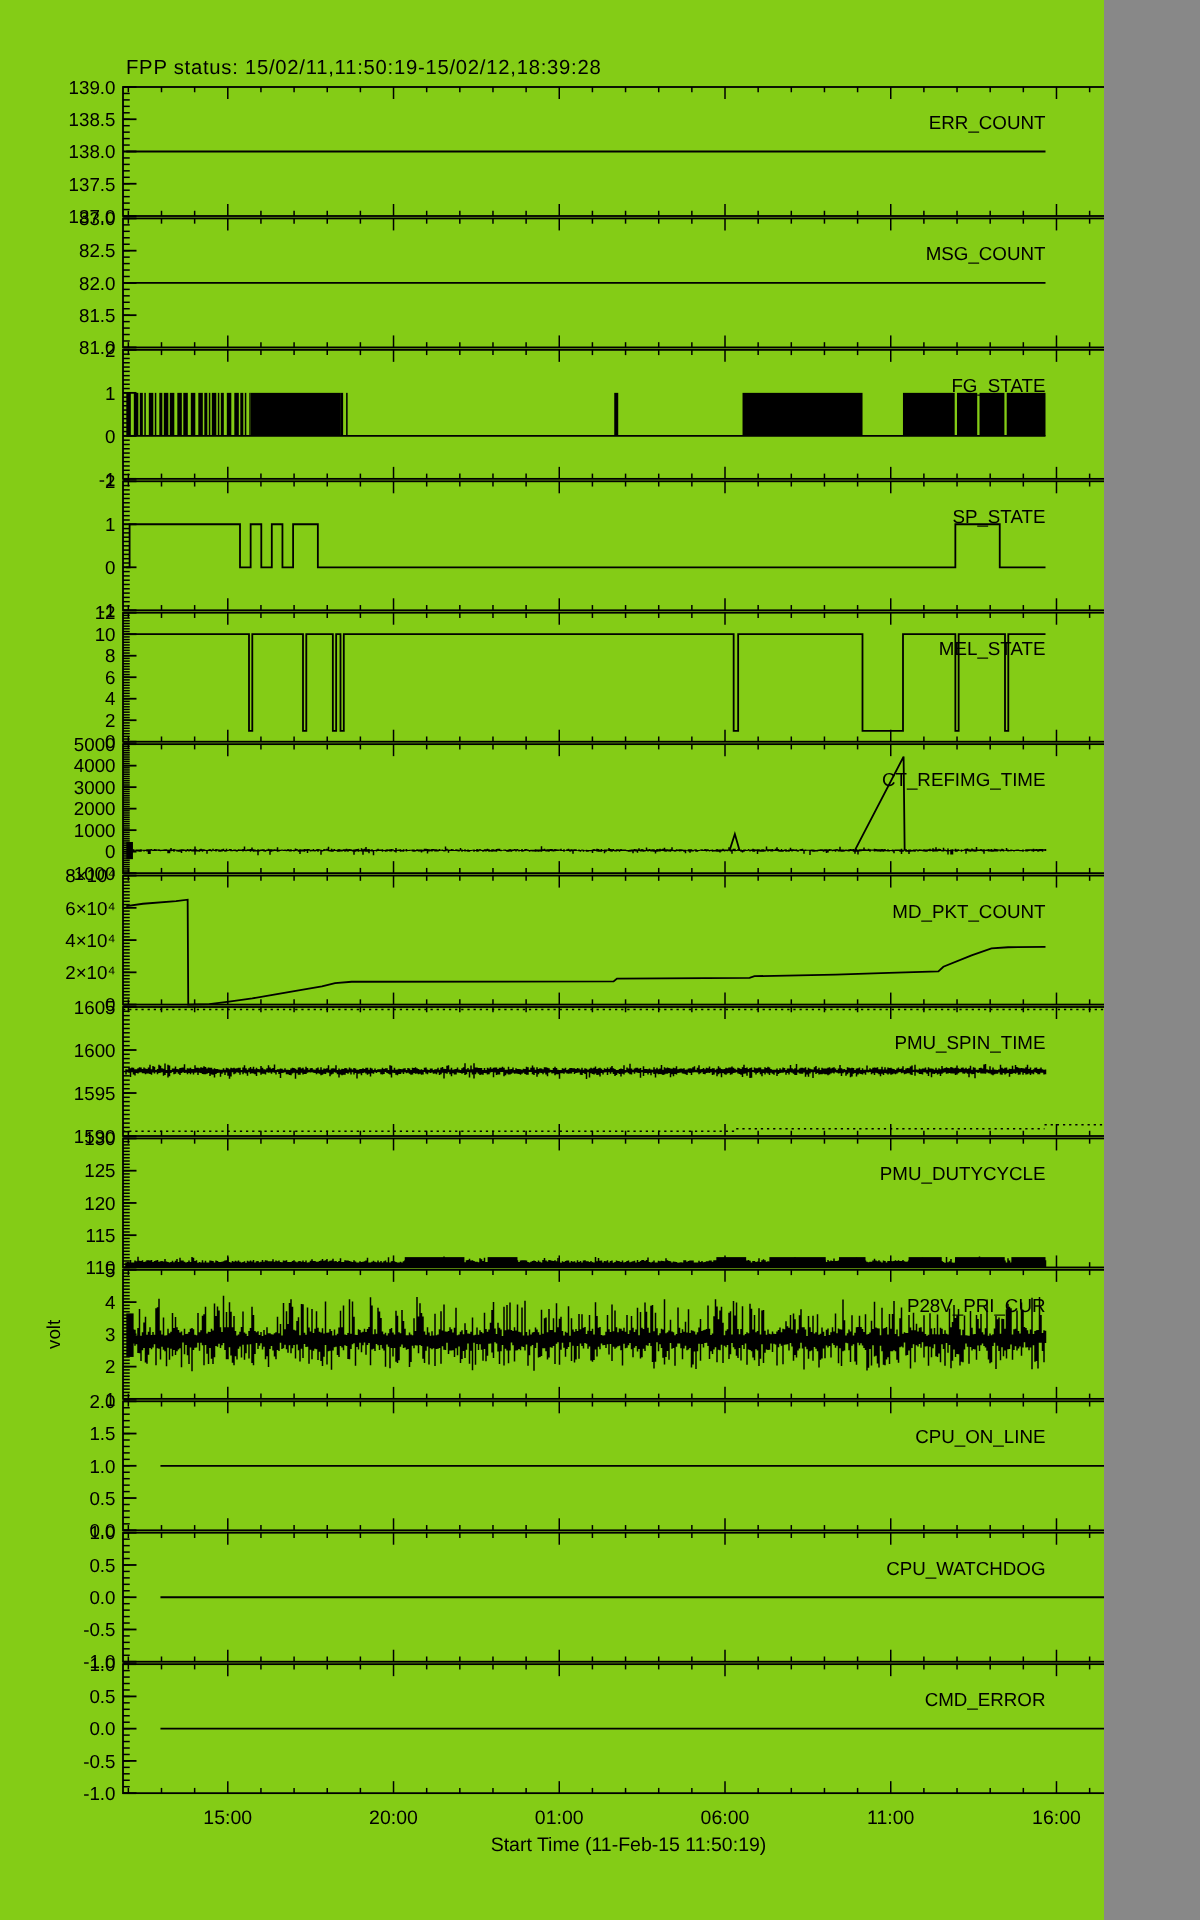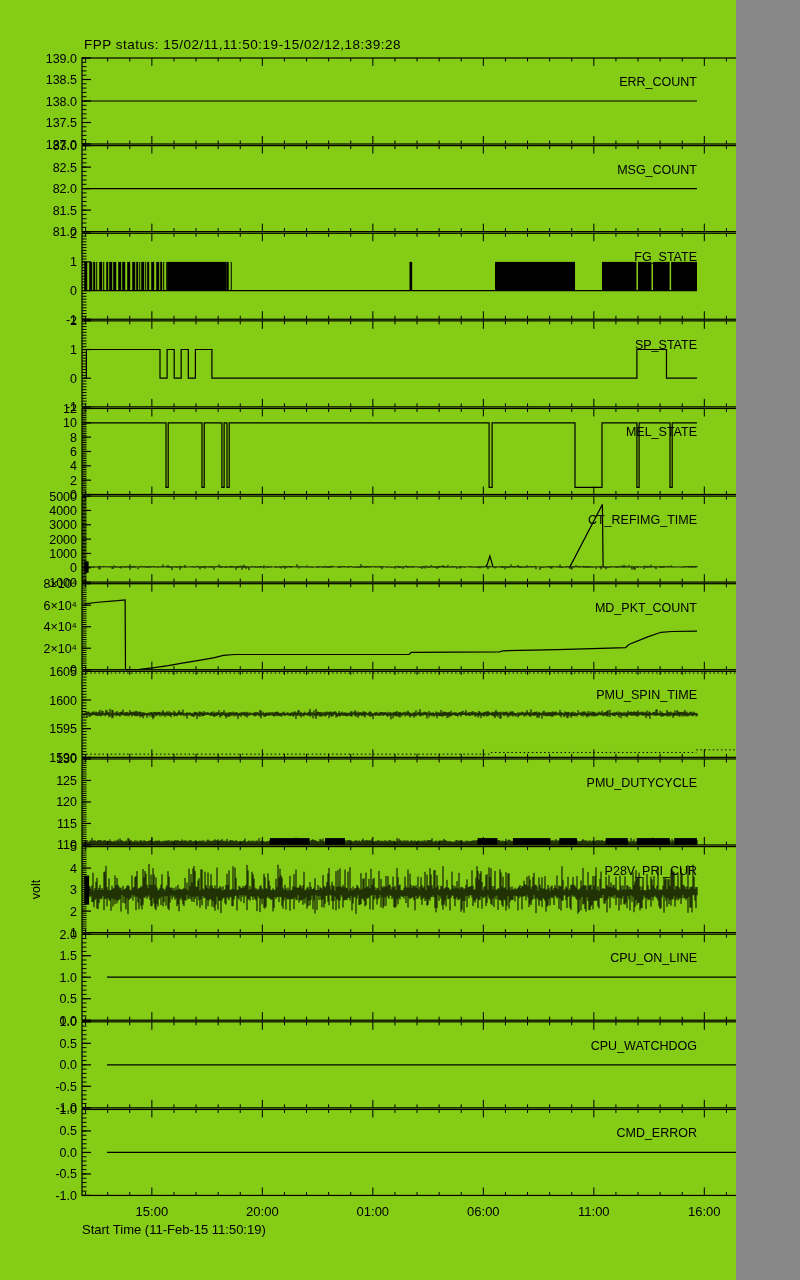--- a/index.html
+++ b/index.html
@@ -1,20 +1,20 @@
 <!DOCTYPE html>
 <html><head>
 <meta charset="utf-8">
 <style>
   html,body{margin:0;padding:0;background:#888;}
   .page{position:relative;width:736px;height:1280px;background:#84cc16;overflow:hidden;
         font-family:"Liberation Sans",sans-serif;}
   .chart-title{position:absolute;left:84px;top:37px;font-size:13.5px;color:#000;
                letter-spacing:0.5px;white-space:pre;}
-  .x-axis-title{position:absolute;left:82px;top:1222px;width:674px;
+  .x-axis-title{position:absolute;left:82px;top:1222px;width:674px;text-align:center;
                 font-size:13px;color:#000;}
   svg{position:absolute;left:0;top:0;}
   text{font-family:"Liberation Sans",sans-serif;fill:#000;}
 </style>
 </head>
 <body>
 
 <div class="page">
   <div class="chart-title">FPP status: 15/02/11,11:50:19-15/02/12,18:39:28</div>
   <svg id="plot" width="800" height="1280" viewBox="0 0 800 1280">

